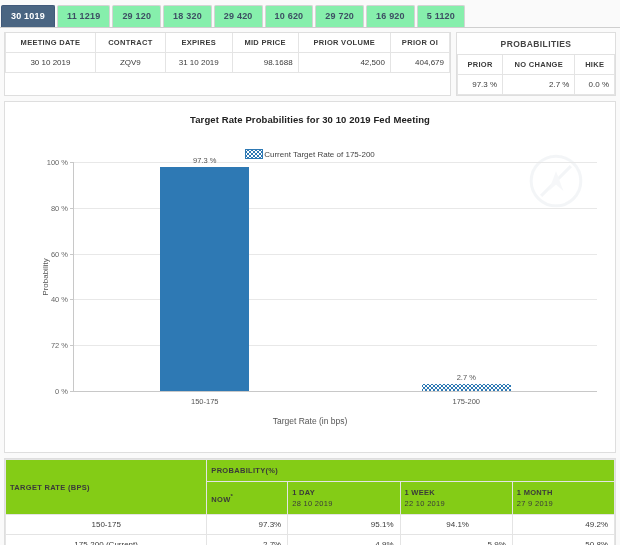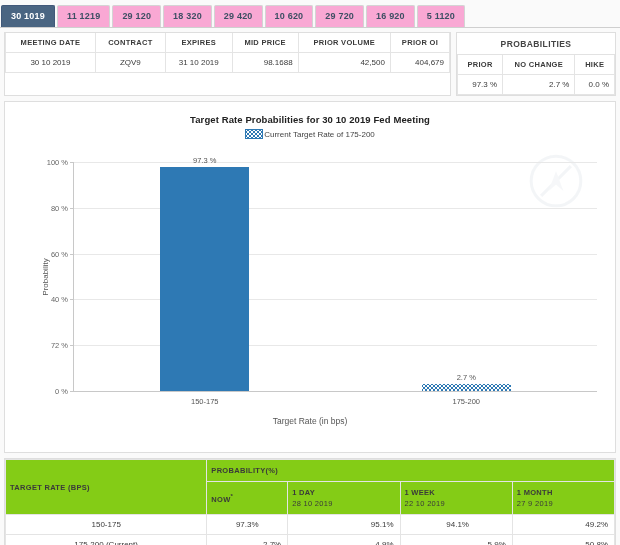--- a/index.html
+++ b/index.html
@@ -19,21 +19,21 @@
     background: #fafafa;
     border-bottom: 1px solid #cfcfcf;
     box-sizing: border-box;
   }
   .tab {
     font-size: 9px; line-height: 1;
     padding: 6px 9px 6px 9px;
     margin-right: 2px;
     border: 1px solid #d4d4d4;
     border-bottom: none;
-    background: #f9a8d4;
+    background: #86efac;
     color: #3d4f63;
     white-space: nowrap;
     border-radius: 2px 2px 0 0;
     cursor: pointer;
     font-weight: bold;
     letter-spacing: .2px;
   }
   .tab.active { background: #4a6582; color: #ffffff; border-color: #41597a; }
 
   
@@ -65,21 +65,21 @@
   .chartcard {
     margin: 5px 4px 0 4px; border: 1px solid #dedede; background: #ffffff;
     height: 352px; position: relative; box-sizing: border-box; overflow: hidden;
   }
   .chart-title {
     text-align: center; font-size: 9.5px; font-weight: bold; color: #222;
     padding-top: 12px; letter-spacing: .1px;
   }
   .chart-legend {
     display: flex; justify-content: center; align-items: center;
-    gap: 1px; margin-top: 4px; font-size: 8px; color: #444;
+    gap: 1px; margin-top: 24px; font-size: 8px; color: #444;
   }
   .legend-swatch {
     width: 16px; height: 8px; background: #2e79b4;
     background-image:
       radial-gradient(#ffffff 0.8px, transparent 0.9px),
       radial-gradient(#ffffff 0.8px, transparent 0.9px);
     background-size: 4px 4px, 4px 4px;
     background-position: 0 0, 2px 2px;
     border: 1px solid #2e79b4;
   }
@@ -264,21 +264,21 @@
         <tr id="bt-subhead">
             <th class="now"><span>NOW</span><span class="sup">*</span></th>
             <th><span>1 DAY</span><span class="sub2">28 10 2019</span></th>
             <th><span>1 WEEK</span><span class="sub2">22 10 2019</span></th>
             <th><span>1 MONTH</span><span class="sub2">27 9 2019</span></th>
           </tr>
       </thead>
       <tbody id="bt-body">
           <tr>
             <td class="c" style="text-align: center;">150-175</td>
-            <td class="now" style="text-align: center;">97.3%</td>
+            <td class="now" style="text-align: right;">97.3%</td>
             <td style="text-align: right;">95.1%</td>
             <td style="text-align: center; padding-left: 9px;">94.1%</td>
             <td style="text-align: right;">49.2%</td>
           </tr>
           <tr>
             <td class="c" style="text-align: center;">175-200 (Current)</td>
             <td class="now" style="text-align: right;">2.7%</td>
             <td style="text-align: right;">4.9%</td>
             <td style="text-align: right;">5.9%</td>
             <td style="text-align: right;">50.8%</td>

